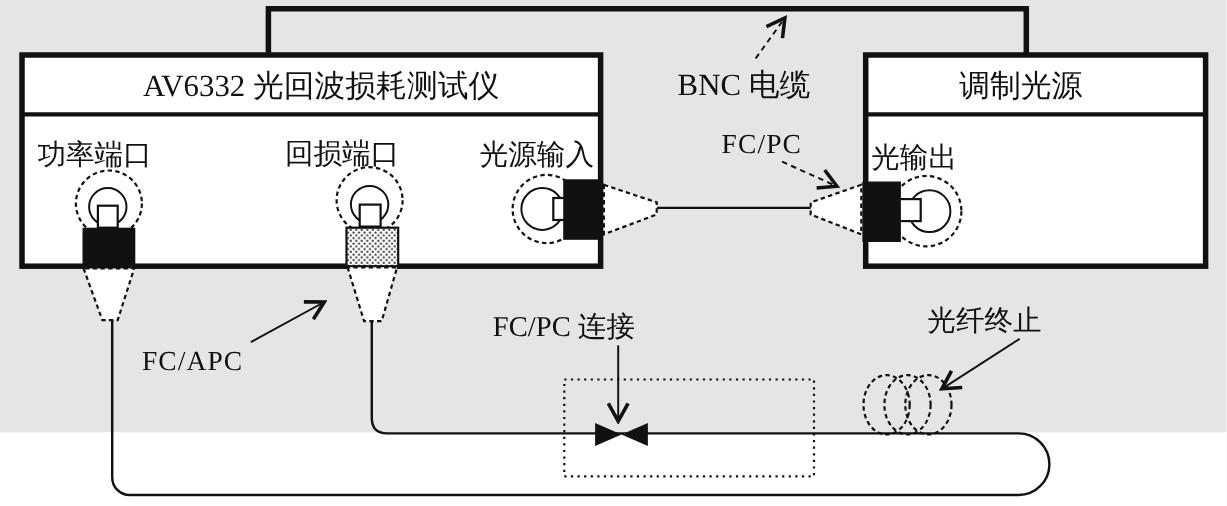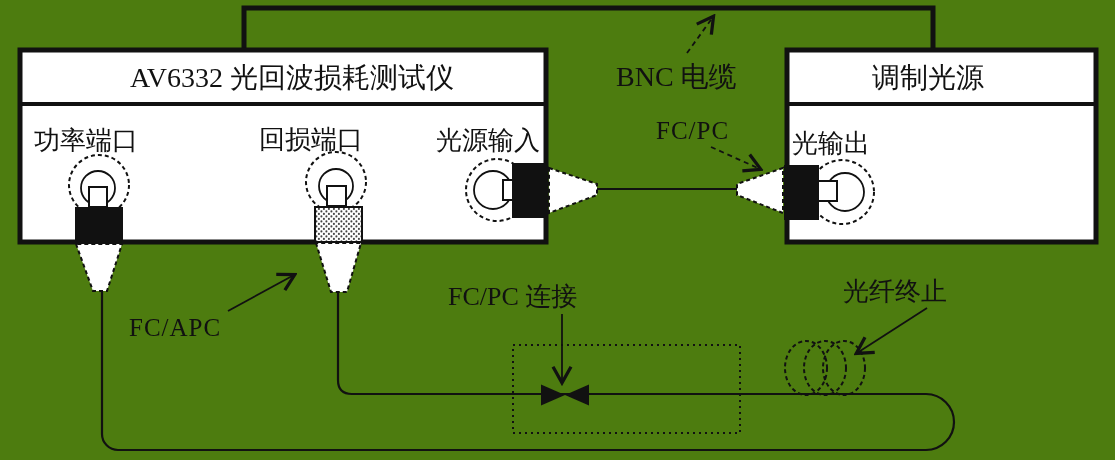--- a/index.html
+++ b/index.html
@@ -7,22 +7,22 @@
     padding: 0;
     background: #ffffff;
     width: 1115px;
     height: 460px;
     overflow: hidden;
     font-family: "Liberation Serif", serif;
   }
   .stage {
     position: relative;
     width: 1115px;
-    height: 460px;
-    background: #4d7c0f;
+    height: 393px;
+    background: #e5e5e5;
   }
   svg { display: block; }
   text {
     fill: #111111;
     font-family: "Liberation Serif", serif;
   }
   .title-text { font-size: 28px; }
   .port-text  { font-size: 26px; }
   .note-text  { font-size: 26px; }
   .latin-text { font-size: 25px; letter-spacing: 1px; }

